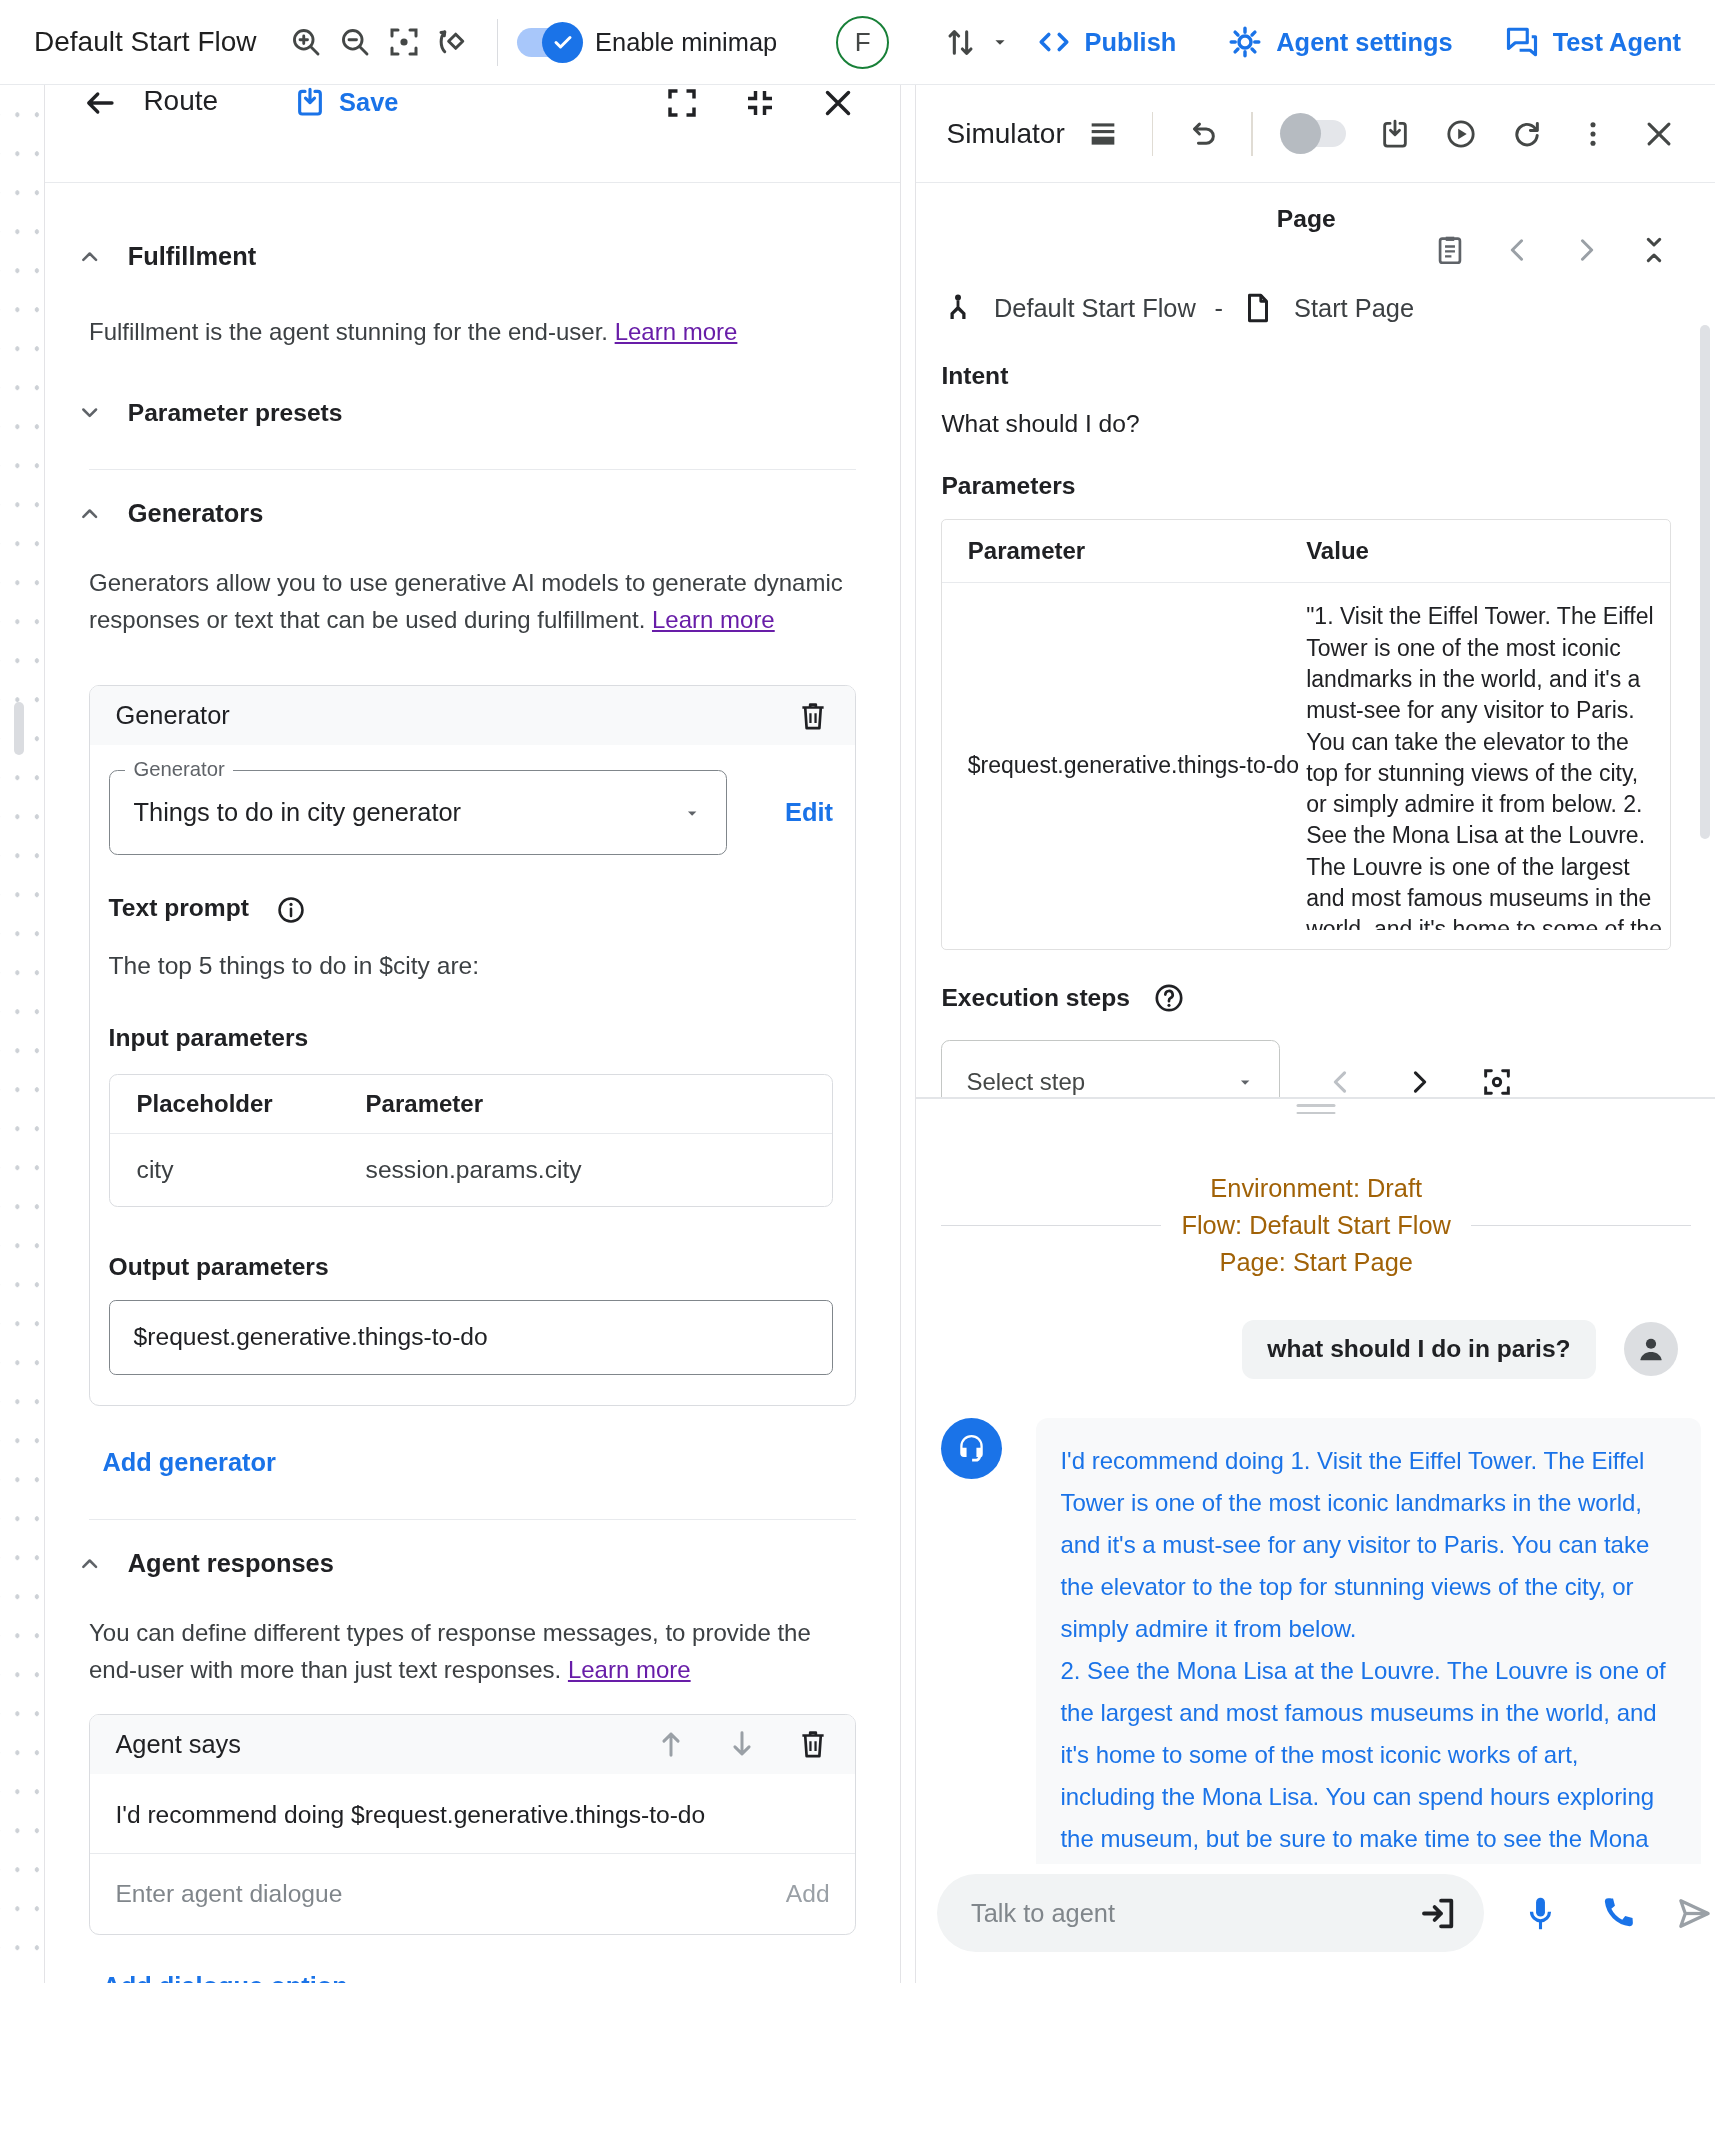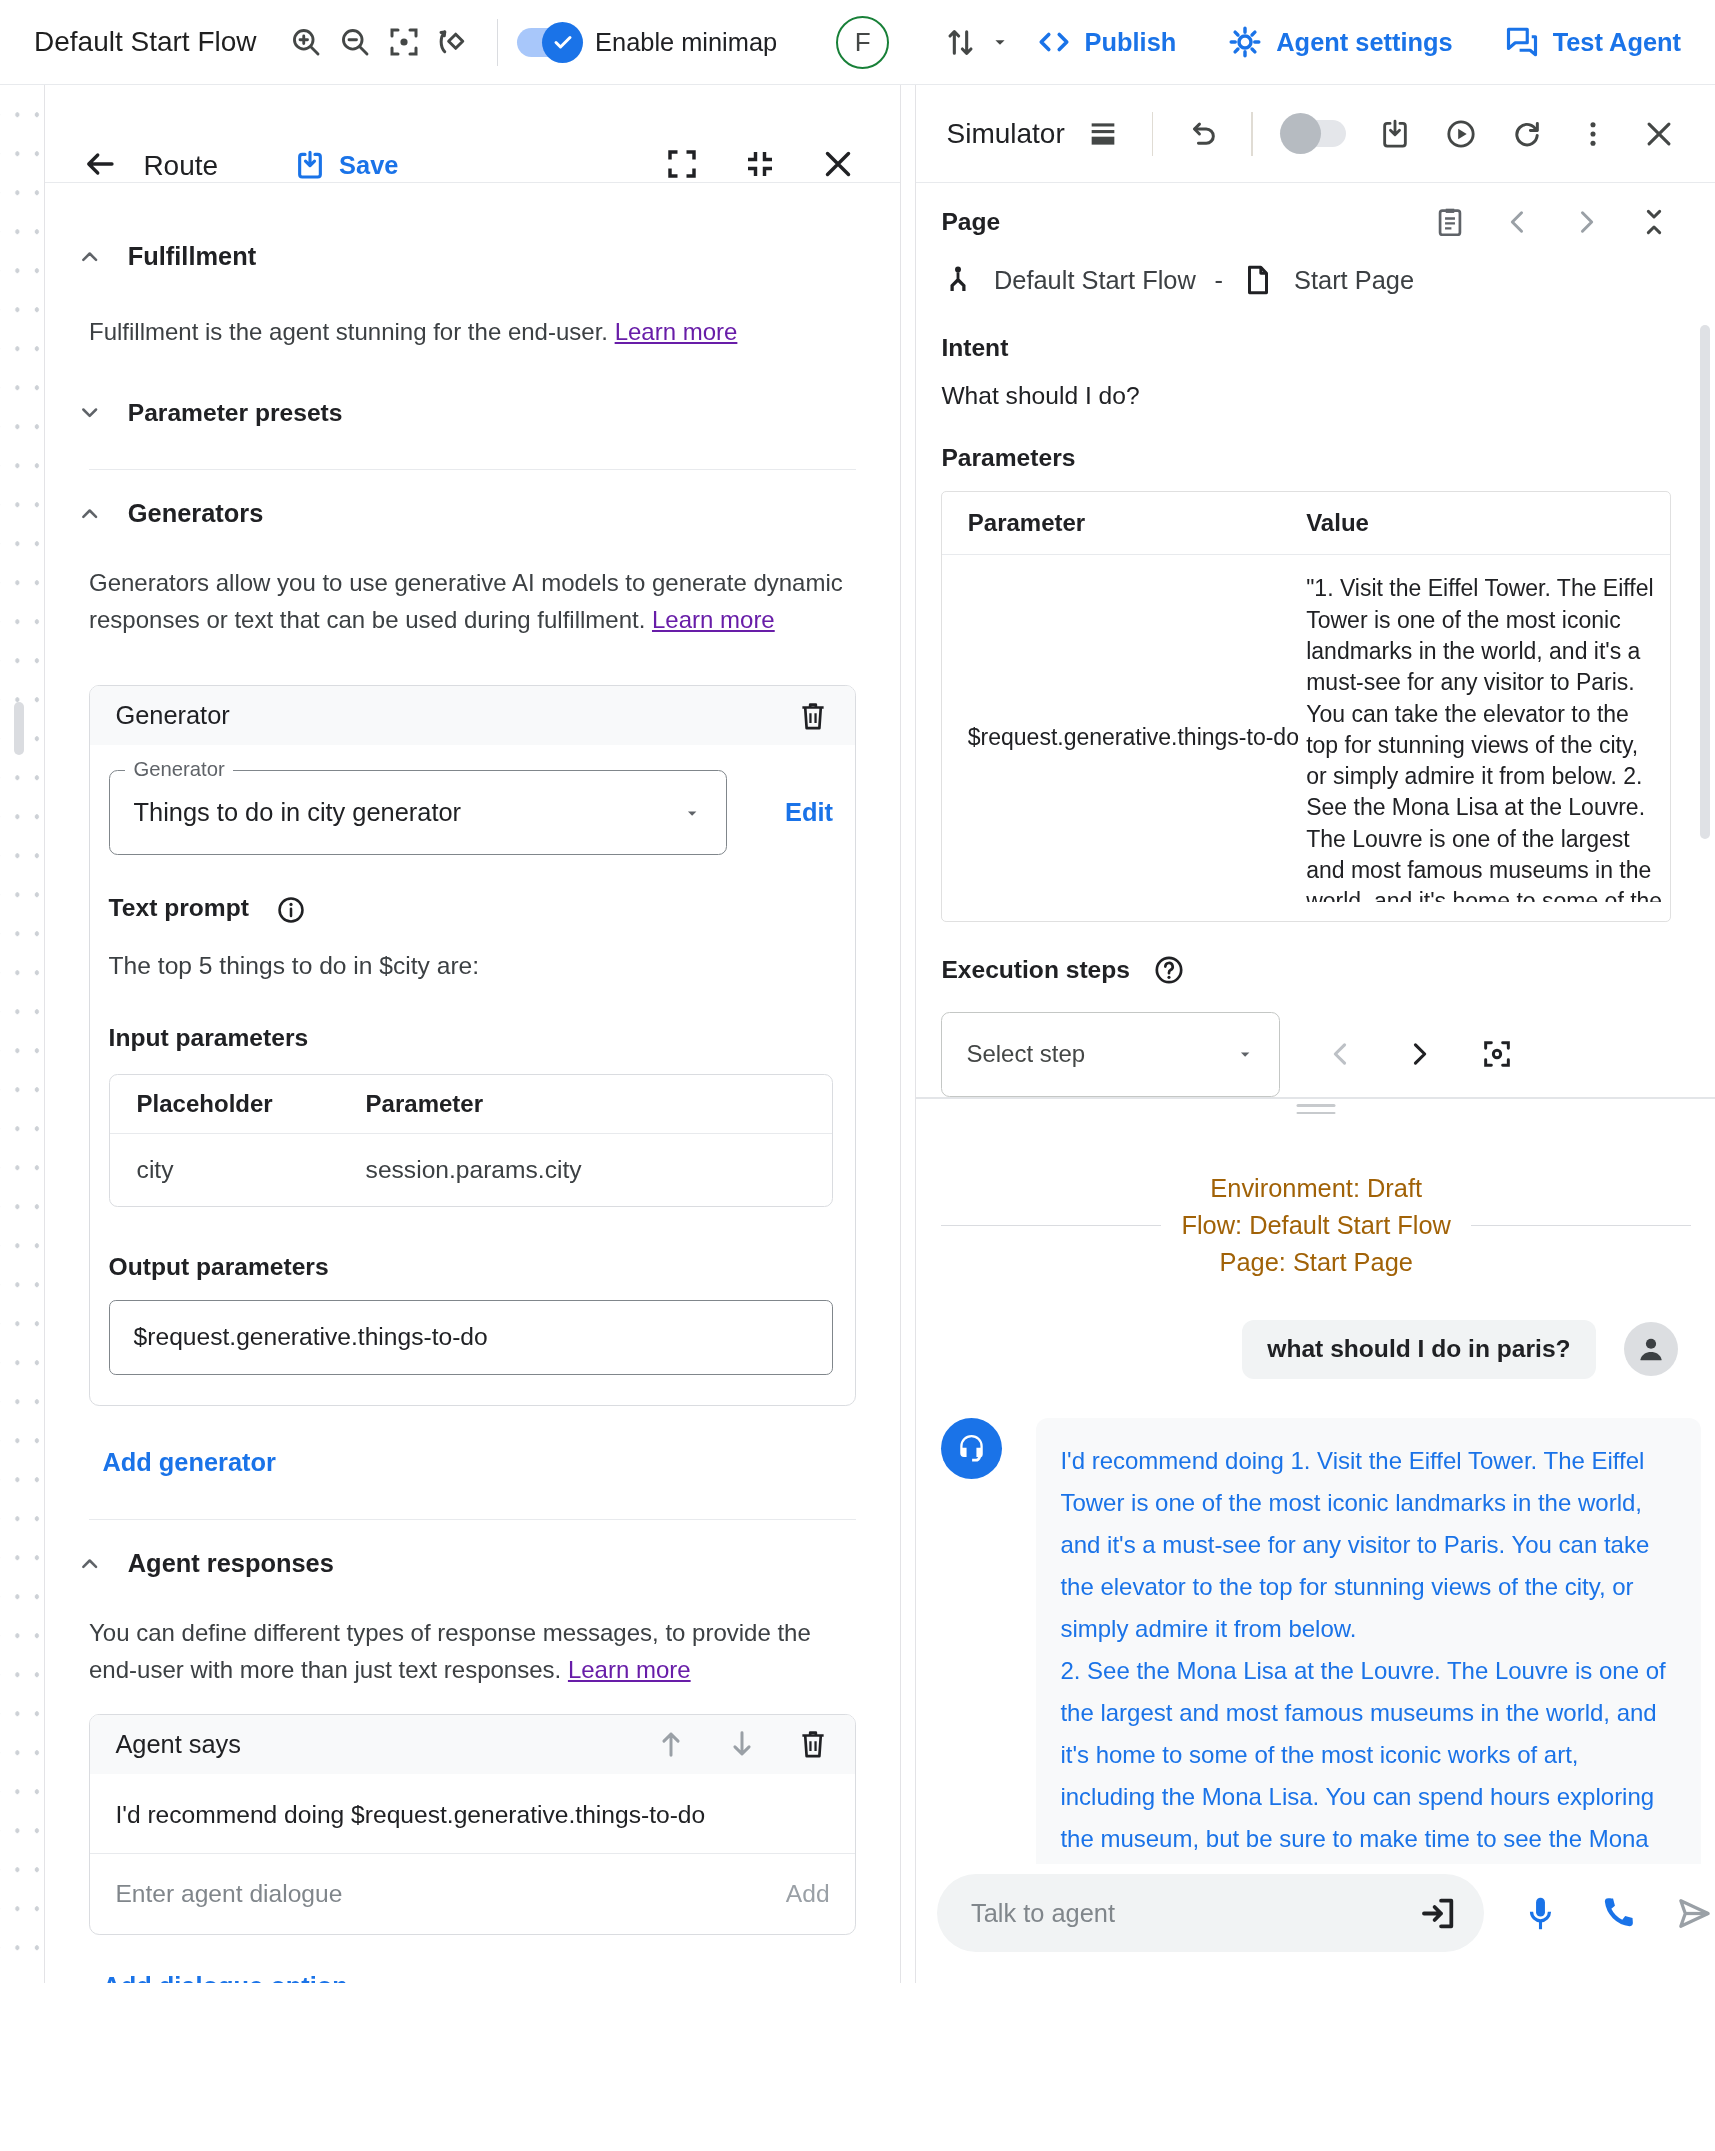--- a/index.html
+++ b/index.html
@@ -24,21 +24,21 @@
   .tb-link svg { width:36px; height:36px; }
 
   
   .gutter { position:absolute; left:0; top:85px; bottom:0; width:44px;
     background-image: radial-gradient(circle, #cdd1d6 2.1px, transparent 2.5px);
     background-size: 19.5px 39px; background-position: 7.6px 10.2px; }
   .gutter-pill { position:absolute; left:13.6px; top:617px; width:10.2px; height:53px; border-radius:5.1px; background:#dadce0; }
 
   
   .route-panel { position:absolute; left:44px; top:85px; width:857px; bottom:0; background:#fff; border-left:0.8px solid #e3e3e6; border-right:0.8px solid #e3e3e6; display:flex; flex-direction:column; }
-  .panel-header { height:98px; flex:none; border-bottom:1.7px solid #e8eaed; display:flex; align-items:flex-end; padding:0 44px 0 37px; }
+  .panel-header { height:98px; flex:none; border-bottom:1.7px solid #e8eaed; display:flex; align-items:flex-start; padding:0 44px 0 37px; }
   .icon-btn { background:none; border:none; display:flex; align-items:center; justify-content:center; cursor:pointer; padding:0; }
   .icon-btn svg { width:36px; height:36px; }
   .panel-title { font-size:28px; font-weight:400; color:#202124; margin-left:25.4px; }
   .save-btn { display:flex; align-items:center; gap:12px; margin-left:75px; background:none; border:none; cursor:pointer; color:#1a73e8; font-size:25.4px; font-weight:700; font-family:inherit; }
   .save-btn svg { width:34px; height:34px; }
   .ph-right { margin-left:auto; display:flex; align-items:center; gap:42px; }
 
   .route-content { flex:1; overflow:hidden; padding:59px 44px 0 32px; }
   .sec-head { display:flex; align-items:center; gap:25.4px; }
   .sec-head svg { width:25.4px; height:25.4px; flex:none; }
@@ -92,21 +92,21 @@
   .sim-panel { position:absolute; left:915px; right:0; top:85px; bottom:0; background:#fff; border-left:0.8px solid #e3e3e6; display:flex; flex-direction:column; }
   .sim-header { height:98px; flex:none; border-bottom:1.7px solid #e8eaed; display:flex; align-items:center; padding:0 39px 0 30.5px; }
   .sim-title { font-size:28px; font-weight:400; color:#202124; }
   .sim-tools { margin-left:auto; display:flex; align-items:center; gap:32px; }
   .sim-tools .icon-btn svg { width:34px; height:34px; }
   .vdiv { width:1.7px; height:44px; background:#e0dcd4; }
   .toggle-off { position:relative; width:61px; height:27px; border-radius:13.6px; background:#e4e6ea; flex:none; cursor:pointer; }
   .toggle-off .thumb { position:absolute; left:-5.1px; top:-6.8px; width:41px; height:41px; border-radius:50%; background:#b6bbc1; }
 
   .sim-top { flex:none; height:914px; overflow:hidden; position:relative; padding:22px 44px 0 25.4px; }
-  .row-between { display:flex; align-items:center; }
+  .row-between { display:flex; align-items:center;flex-direction:column; }
   .sim-h3 { font-size:24.6px; font-weight:700; color:#202124; }
   .page-icons { margin-left:auto; display:flex; align-items:center; gap:34px; }
   .page-icons .icon-btn svg { width:34px; height:34px; }
   .flow-row { display:flex; align-items:center; gap:18.6px; margin-top:24px; font-size:25.4px; color:#3c4043; }
   .flow-row svg { width:34px; height:34px; flex:none; }
   .mt-intent { margin-top:37px; }
   .intent-val { margin-top:20.3px; font-size:24.6px; color:#202124; }
   .mt-params { margin-top:34px; }
 
   table.sim-table { margin-top:18.6px; width:100%; border:1.7px solid #e0e0e0; border-radius:5.1px; border-collapse:separate; border-spacing:0; }

